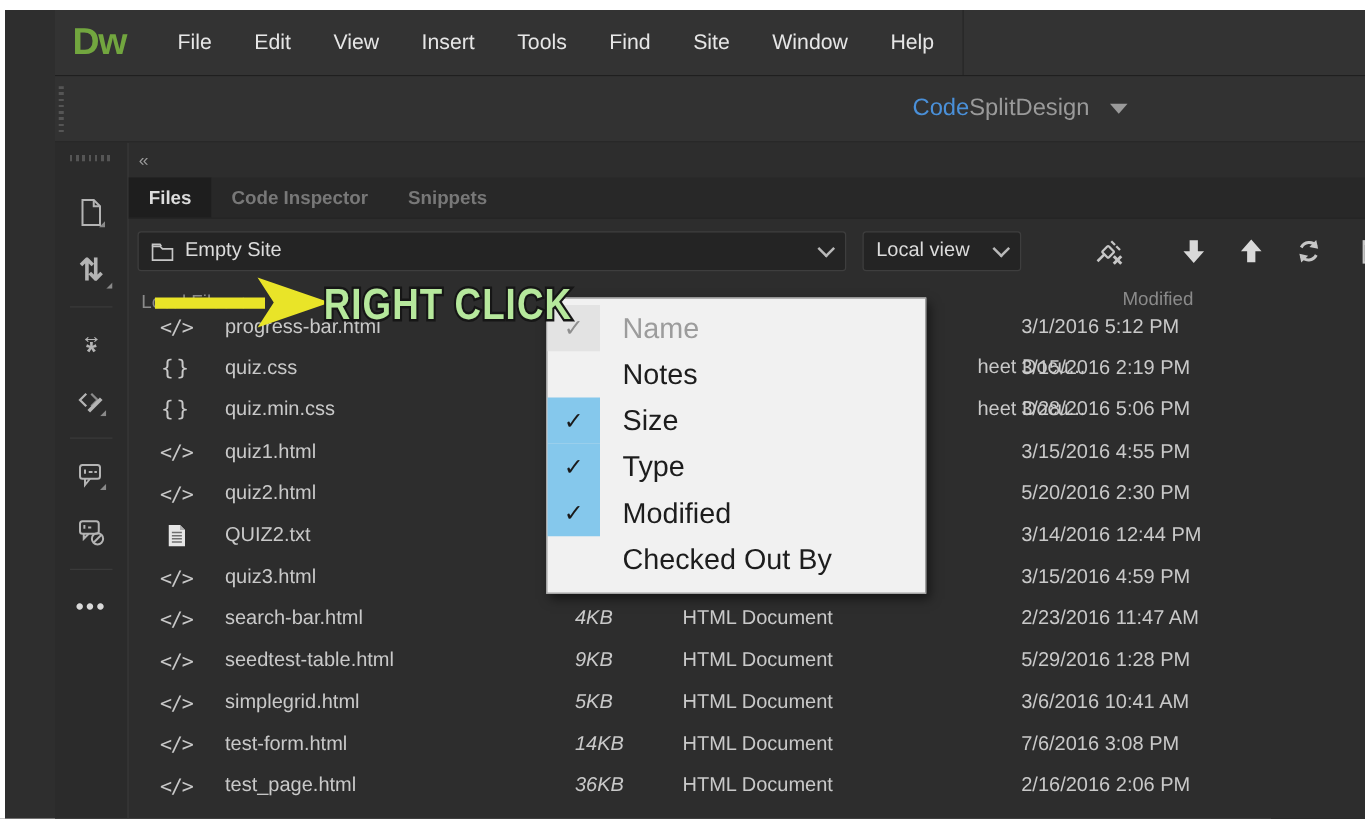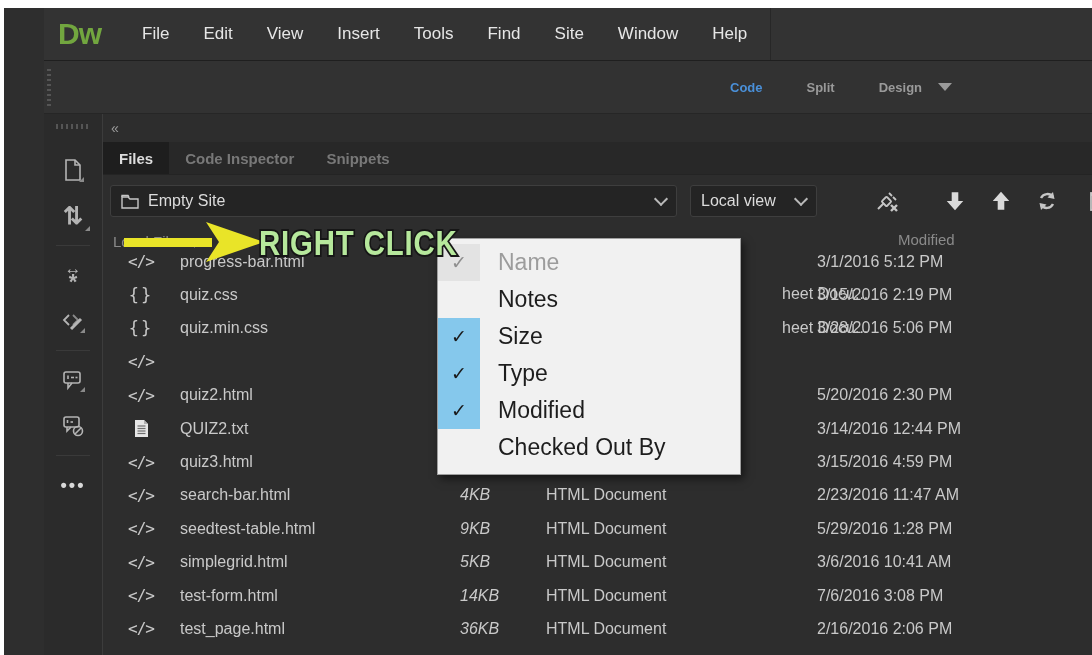--- a/index.html
+++ b/index.html
@@ -12,21 +12,21 @@
   
   .menubar{height:52px;background:#333333;display:flex;align-items:center;border-bottom:1px solid #1f1f1f;}
   .logo{font-size:30px;font-weight:bold;color:#72a63f;letter-spacing:-1px;padding:0 24px 0 14px;}
   .mitem{color:#e6e6e6;font-size:17px;padding:0 17px;cursor:default;}
   .menusep{width:1px;height:52px;background:#272727;margin-left:6px;}
 
   
   .toolbar{height:52px;background:#323232;position:relative;border-bottom:1px solid #262626;}
   .vgrip{position:absolute;left:3px;top:8px;width:4px;height:38px;
          background:repeating-linear-gradient(to bottom,#555 0 2px,transparent 2px 5px);}
-  .views{position:absolute;left:686px;top:0;height:52px;display:flex;align-items:center;gap:44px;font-size:13px;font-weight:bold;}
+  .views{position:absolute;left:686px;top:0;height:52px;display:flex;align-items:center;font-size:19px;font-weight:normal;}
   .vcode{color:#4a90d9;}
   .vgray{color:#9a9a9a;}
   .design-wrap{display:flex;align-items:center;gap:16px;}
   .tri-down{width:0;height:0;border-left:7px solid transparent;border-right:7px solid transparent;border-top:8px solid #9a9a9a;}
 
   
   .main{display:flex;height:542px;}
   .sidebar{width:58px;background:#2b2b2b;border-right:1px solid #3c3c3c;display:flex;flex-direction:column;align-items:center;}
   .hgrip{width:34px;height:5px;margin:10px 0 18px 0;
          background:repeating-linear-gradient(90deg,#555 0 2px,transparent 2px 5px);}
@@ -269,20 +269,21 @@
         <div class="row">
           <span class="ficon gcss">{}</span>
           <span class="fname">quiz.min.css</span>
           <span class="fsize"></span>
           <span class="ftype"></span>
           <span class="fdate">3/28/2016 5:06 PM</span>
           <span class="ftail">heet Docu...</span>
         </div>
         <div class="row">
           <span class="ficon gcode">&lt;/&gt;</span>
+          <span class="fname">quiz1.html</span>
           <span class="fsize"></span>
           <span class="ftype"></span>
           <span class="fdate">3/15/2016 4:55 PM</span>
         </div>
         <div class="row">
           <span class="ficon gcode">&lt;/&gt;</span>
           <span class="fname">quiz2.html</span>
           <span class="fsize"></span>
           <span class="ftype"></span>
           <span class="fdate">5/20/2016 2:30 PM</span>

